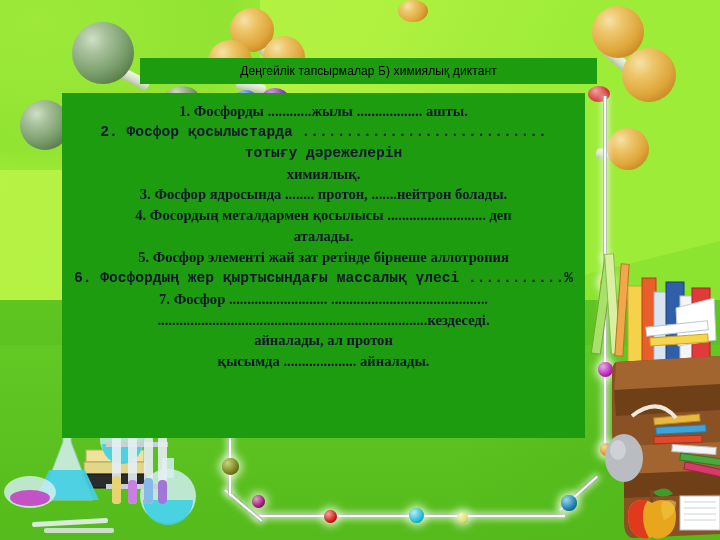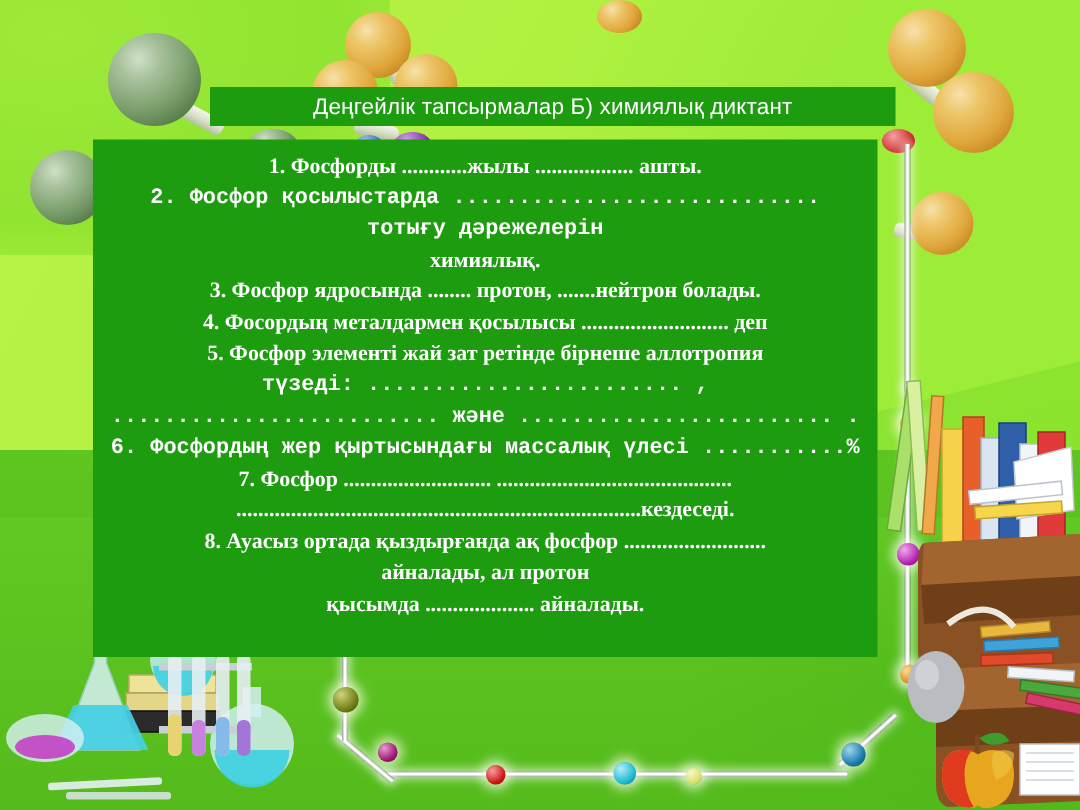--- a/index.html
+++ b/index.html
@@ -111,23 +111,23 @@
     top: 58px;
     width: 457px;
     height: 26px;
     background: #1d9c10;
     display: flex;
     align-items: center;
     justify-content: center;
   }
   .title-text {
     font-family: "Liberation Sans", sans-serif;
-    font-size: 15px;
+    font-size: 12px;
     font-weight: 400;
-    color: #ffffff;
+    color: #000000;
     letter-spacing: 0.1px;
     white-space: nowrap;
   }
 
   
   .content-box {
     position: absolute;
     left: 62px;
     top: 93px;
     width: 523px;
@@ -140,21 +140,21 @@
     margin: 0;
     padding: 0;
     list-style: none;
     text-align: center;
   }
   .quiz-line {
     font-family: "Liberation Serif", serif;
     font-weight: bold;
     font-size: 14.6px;
     line-height: 1.43;
-    color: #ffffff;
+    color: #0f172a;
     text-align: center;
     margin: 0;
     padding: 0 2px;
   }
   .quiz-line.wide { padding: 0; font-family: Liberation Mono, monospace; }
 </style>
 </head>
 <body>
 
 <div id="slide">
@@ -319,24 +319,23 @@
     <span class="title-text">Деңгейлік тапсырмалар  Б) химиялық диктант</span>
   </div>
 
   <div class="content-box">
     <div class="quiz-list">
       <p class="quiz-line">1. Фосфорды ............жылы .................. ашты.</p>
       <p class="quiz-line wide">2. Фосфор қосылыстарда ............................ тотығу дәрежелерін</p>
       <p class="quiz-line">химиялық.</p>
       <p class="quiz-line">3. Фосфор ядросында ........ протон, .......нейтрон болады.</p>
       <p class="quiz-line">4. Фосордың металдармен қосылысы ........................... деп</p>
+      <p class="quiz-line">аталады.</p>
       <p class="quiz-line">5. Фосфор элементі жай зат ретінде бірнеше аллотропия</p>
-      <p class="quiz-line wide">түзеді: ........................ , ......................... және ........................   .</p>
       <p class="quiz-line wide">6. Фосфордың жер қыртысындағы массалық үлесі ...........%</p>
       <p class="quiz-line">7. Фосфор ........................... ...........................................</p>
       <p class="quiz-line">..........................................................................кездеседі.</p>
-      <p class="quiz-line">8. Ауасыз ортада қыздырғанда ақ фосфор ..........................</p>
       <p class="quiz-line">айналады, ал протон</p>
       <p class="quiz-line">қысымда .................... айналады.</p>
     </div>
   </div>
 
 </div>
 
 </body></html>

